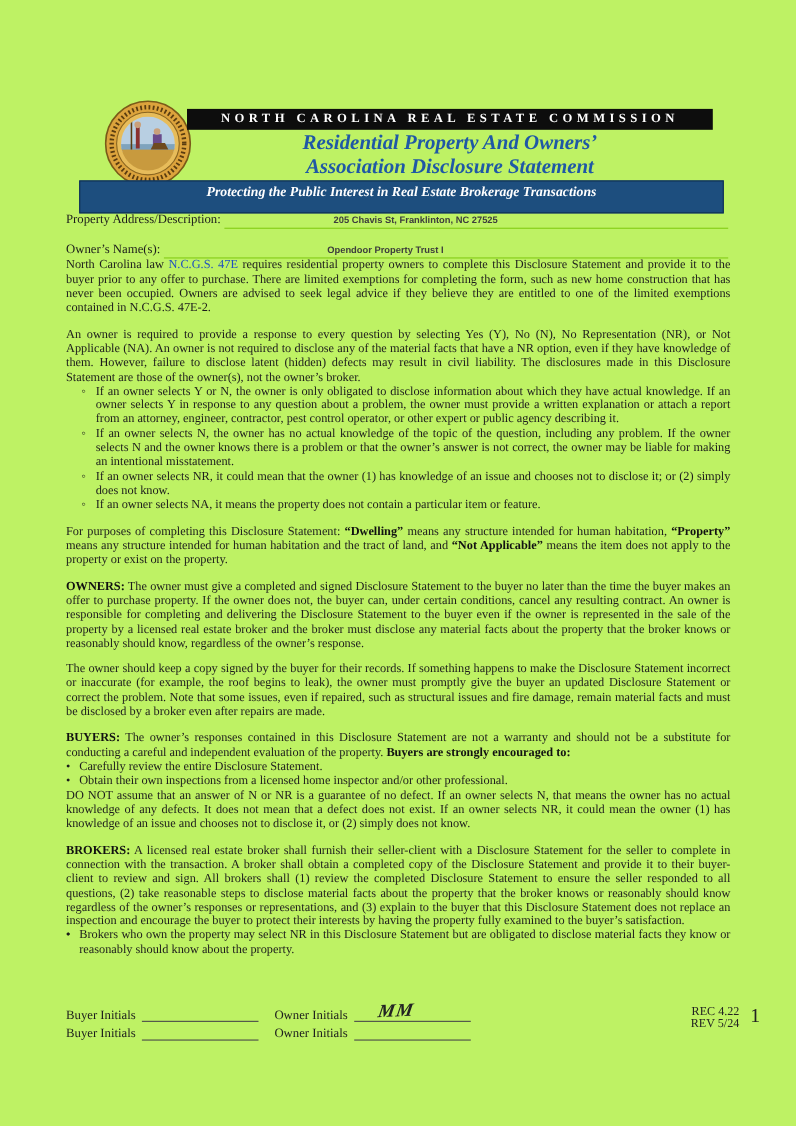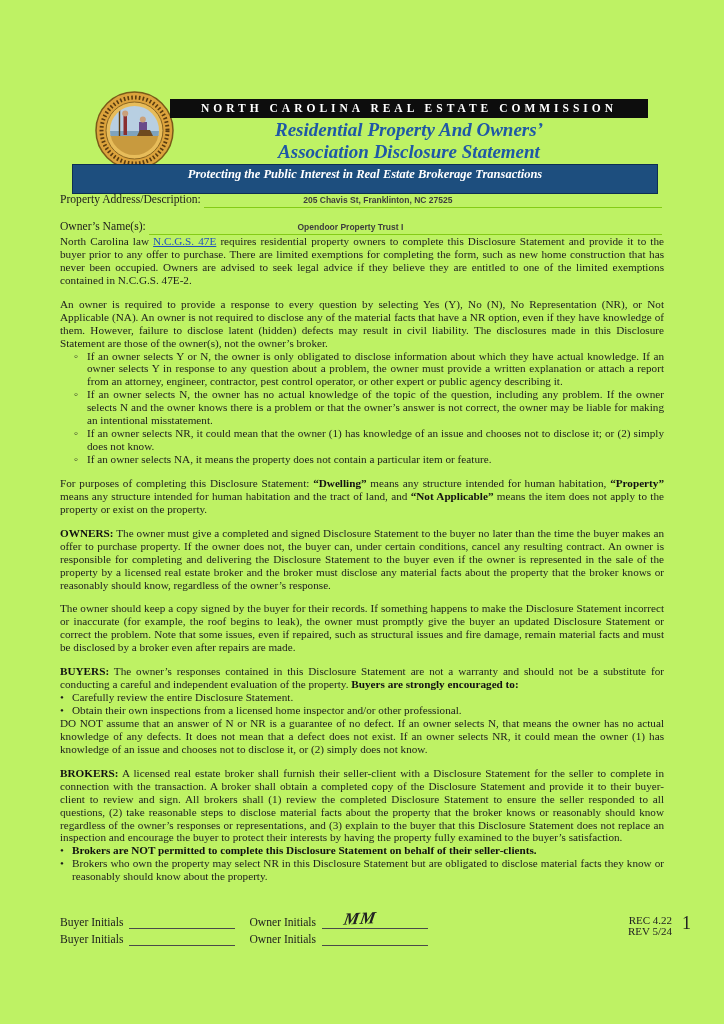--- a/index.html
+++ b/index.html
@@ -38,21 +38,21 @@
   }
 
   
   .main {
     position: absolute; left: 60px; top: 235px; width: 604px;
     font-size: 11.2px; line-height: 1.155; text-align: justify;
   }
   .main p { margin: 0 0 11px 0; }
   .main p.tight { margin-bottom: 0; }
   .main p.after-list { margin-top: 0; }
-  .link { color: #1f4fc0; text-decoration: underline; cursor: pointer; }
+  .link { color: #1f4fc0; cursor: pointer; }
   .circle-list { margin: 0 0 11px 0; }
   .circle-list .li { position: relative; margin-left: 14px; padding-left: 13px; }
   .dot-list { margin: 0; }
   .dot-list .li { position: relative; padding-left: 12px; }
   .mk { position: absolute; left: 0; top: 0; }
   b { color: #111; }
 
   
   .footer { position: absolute; left: 60px; top: 912px; width: 640px; font-size: 11.6px; }
   .init-row { display: flex; align-items: flex-end; height: 17px; }
@@ -139,21 +139,21 @@
     <div class="dot-list">
       <div class="li"><span class="mk">•</span><span>Carefully review the entire Disclosure Statement.</span></div>
       <div class="li"><span class="mk">•</span><span>Obtain their own inspections from a licensed home inspector and/or other professional.</span></div>
     </div>
 
     <p class="after-list">DO NOT assume that an answer of N or NR is a guarantee of no defect. If an owner selects N, that means the owner has no actual knowledge of any defects. It does not mean that a defect does not exist. If an owner selects NR, it could mean the owner (1) has knowledge of an issue and chooses not to disclose it, or (2) simply does not know.</p>
 
     <p class="tight"><b>BROKERS:</b><span> A licensed real estate broker shall furnish their seller-client with a Disclosure Statement for the seller to complete in connection with the transaction. A broker shall obtain a completed copy of the Disclosure Statement and provide it to their buyer-client to review and sign. All brokers shall (1) review the completed Disclosure Statement to ensure the seller responded to all questions, (2) take reasonable steps to disclose material facts about the property that the broker knows or reasonably should know regardless of the owner’s responses or representations, and (3) explain to the buyer that this Disclosure Statement does not replace an inspection and encourage the buyer to protect their interests by having the property fully examined to the buyer’s satisfaction.</span></p>
 
     <div class="dot-list">
-      <div class="li"><span class="mk">•</span><b>Brokers are NOT permitted to complete this Disclosure Statement on behalf of their seller-clients.</b></div>
+      <div class="li"><span class="mk">•</span></div>
       <div class="li"><span class="mk">•</span><span>Brokers who own the property may select NR in this Disclosure Statement but are obligated to disclose material facts they know or reasonably should know about the property.</span></div>
     </div>
 
   </div>
 
   <div class="footer">
     <div class="init-row">
       <span class="init-label">Buyer Initials</span>
       <span class="init-line"></span>
       <span class="init-gap"></span>

